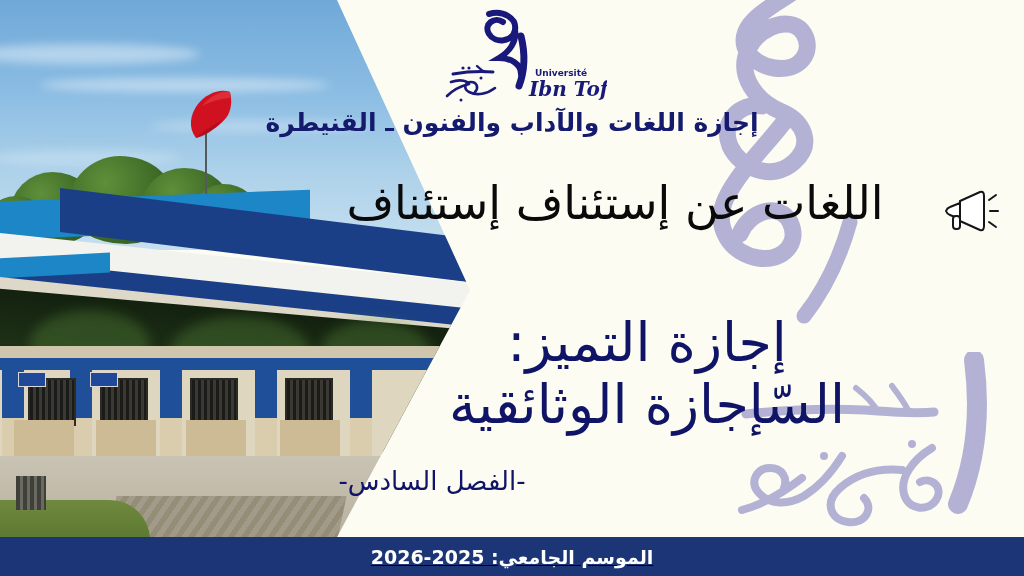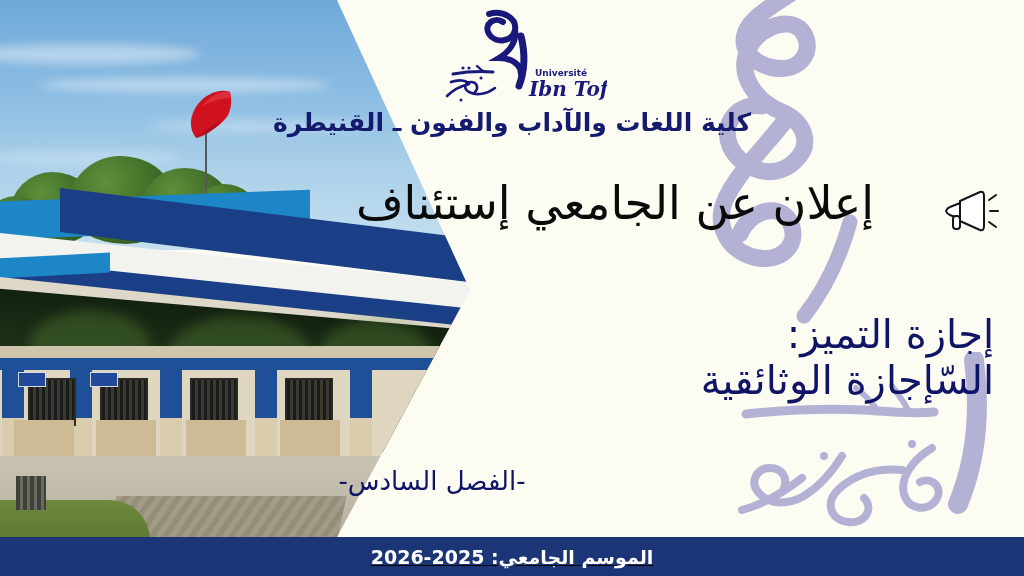--- a/index.html
+++ b/index.html
@@ -314,22 +314,23 @@
     font-weight: 400;
     text-align: center;
   }
 
   
   .title-block {
     position: absolute;
     left: 300px;
     right: 30px;
     top: 312px;
+    text-align: center;
     color: #101466;
-    font-size: 40px;
+    font-size: 54px;
     line-height: 1.14;
     font-weight: 400;
     z-index: 6;
   }
   .title-sub {
     display: block;
   }
 
   
   .semester {
@@ -488,33 +489,33 @@
                M52 76 C 44 78, 36 82, 30 88 M34 74 C 40 72, 46 72, 50 74" fill="none" stroke="#18197a" stroke-width="2.6" stroke-linecap="round"></path>
       <circle cx="44" cy="92" r="1.5" fill="#18197a"></circle>
       <circle cx="64" cy="70" r="1.5" fill="#18197a"></circle>
 
       <text x="118" y="68" font-family="'DejaVu Sans','Liberation Sans',sans-serif" font-size="9" font-weight="700" fill="#18197a" direction="ltr">Université</text>
 
       <text x="112" y="88" font-family="'DejaVu Serif','Liberation Serif',serif" font-size="20" font-style="italic" font-weight="700" fill="#18197a" direction="ltr">Ibn Tofail</text>
     </svg>
   </div>
 
-  <div class="faculty-line">كلية اللغات والآداب والفنون ـ القنيطرة</div>
+  <div class="faculty-line">إجازة اللغات والآداب والفنون ـ القنيطرة</div>
 
   <div class="headline-row">
     <svg class="megaphone" viewBox="0 0 62 52" aria-hidden="true">
       <path d="M10 21 L20 17 L20 33 L10 29 C 7 28, 6 25, 6 25 C 6 25, 7 22, 10 21 Z" fill="#ffffff" stroke="#15151a" stroke-width="2" stroke-linejoin="round"></path>
       <path d="M20 15 L40 6 C 43 5, 44 7, 44 10 L44 40 C 44 43, 43 45, 40 44 L20 35 Z" fill="#ffffff" stroke="#15151a" stroke-width="2" stroke-linejoin="round"></path>
       <rect x="13" y="30" width="7" height="13" rx="3" fill="#ffffff" stroke="#15151a" stroke-width="2"></rect>
       <line x1="49" y1="14" x2="56" y2="9" stroke="#15151a" stroke-width="2" stroke-linecap="round"></line>
       <line x1="50" y1="25" x2="58" y2="25" stroke="#15151a" stroke-width="2" stroke-linecap="round"></line>
       <line x1="49" y1="36" x2="56" y2="41" stroke="#15151a" stroke-width="2" stroke-linecap="round"></line>
     </svg>
     <div class="headline">
-      <span>إعلان عن الجامعي</span>
+      <span>اللغات عن إستئناف</span>
       <span>إستئناف</span>
     </div>
   </div>
 
   <div class="title-block">
     <span class="title-sub">إجازة التميز:</span>
     <span class="title-sub">السّإجازة الوثائقية</span>
   </div>
 
   <div class="semester">-الفصل السادس-</div>

